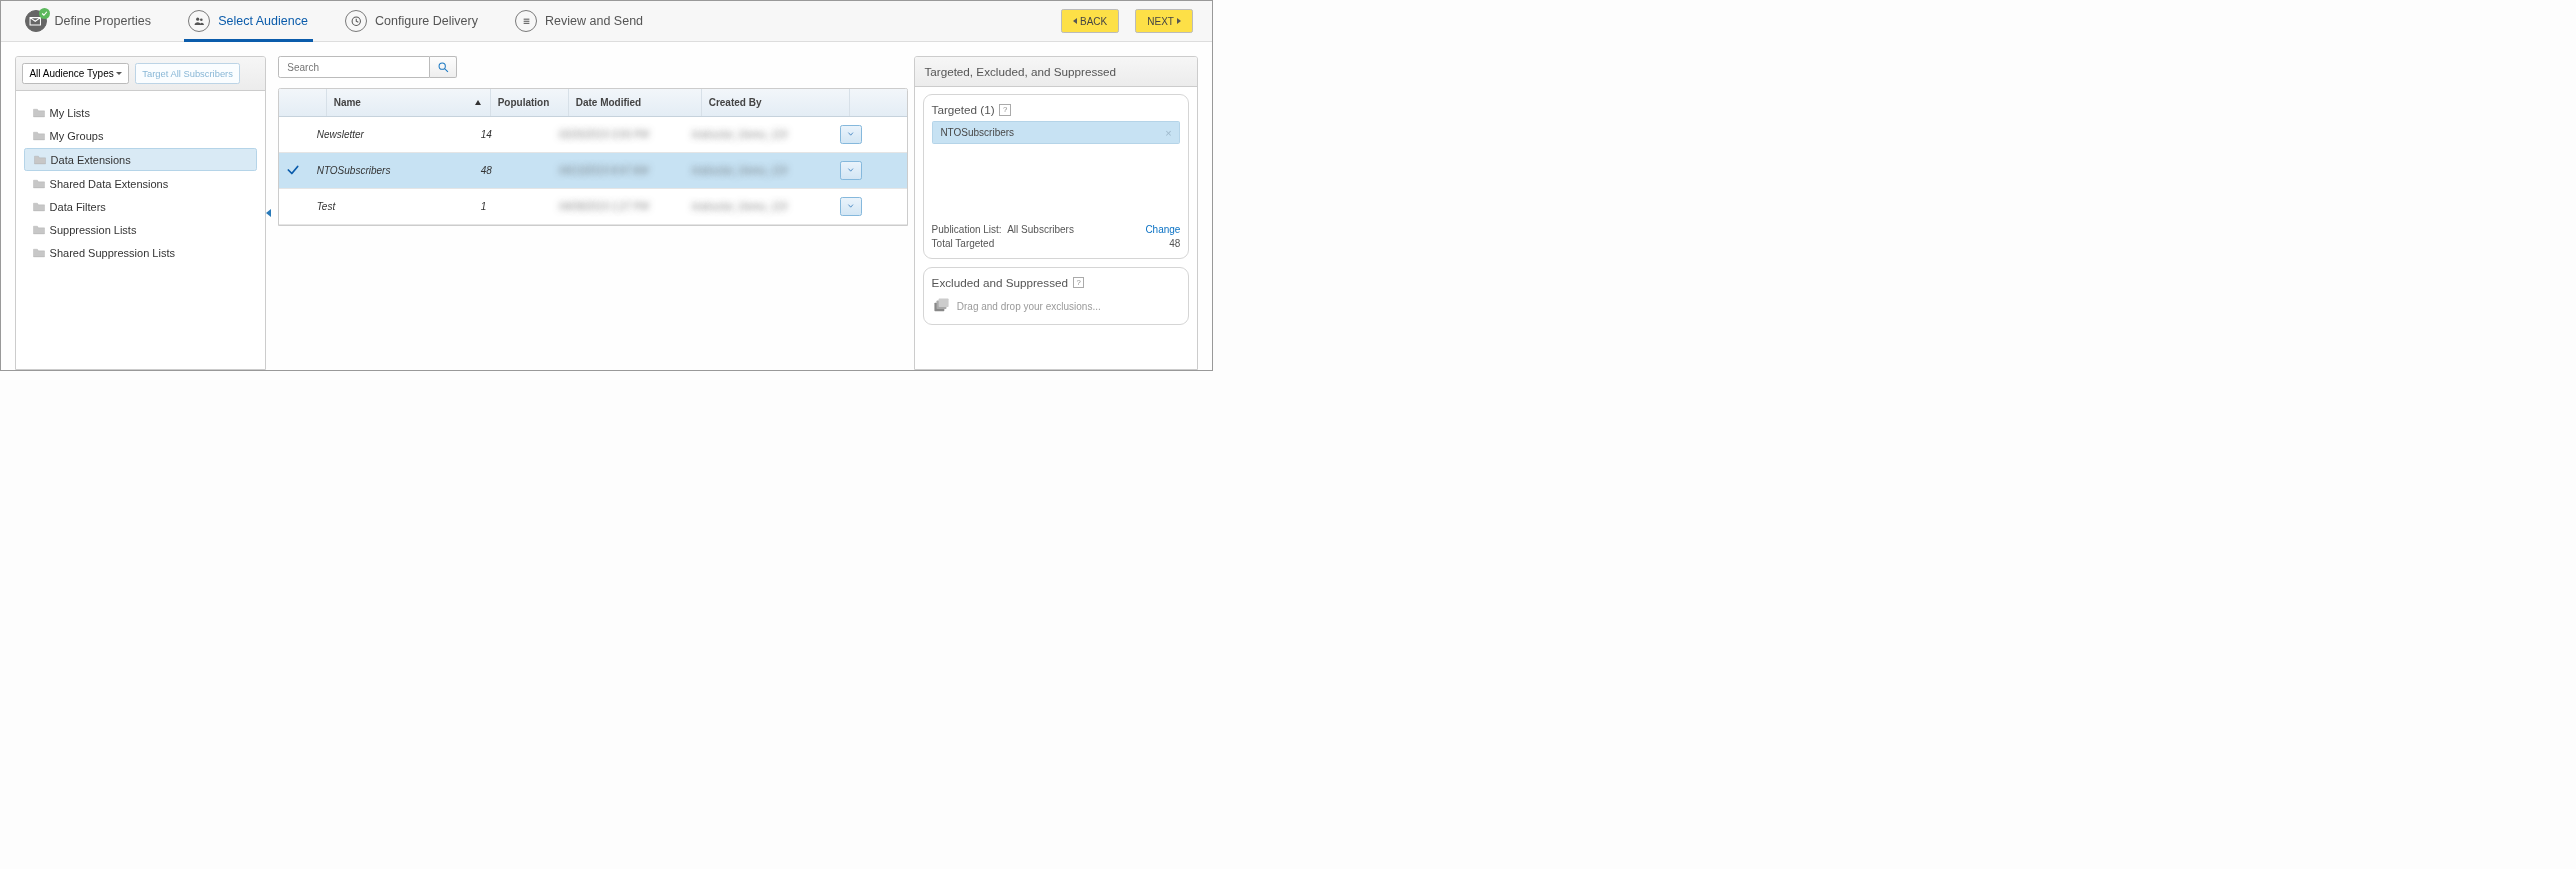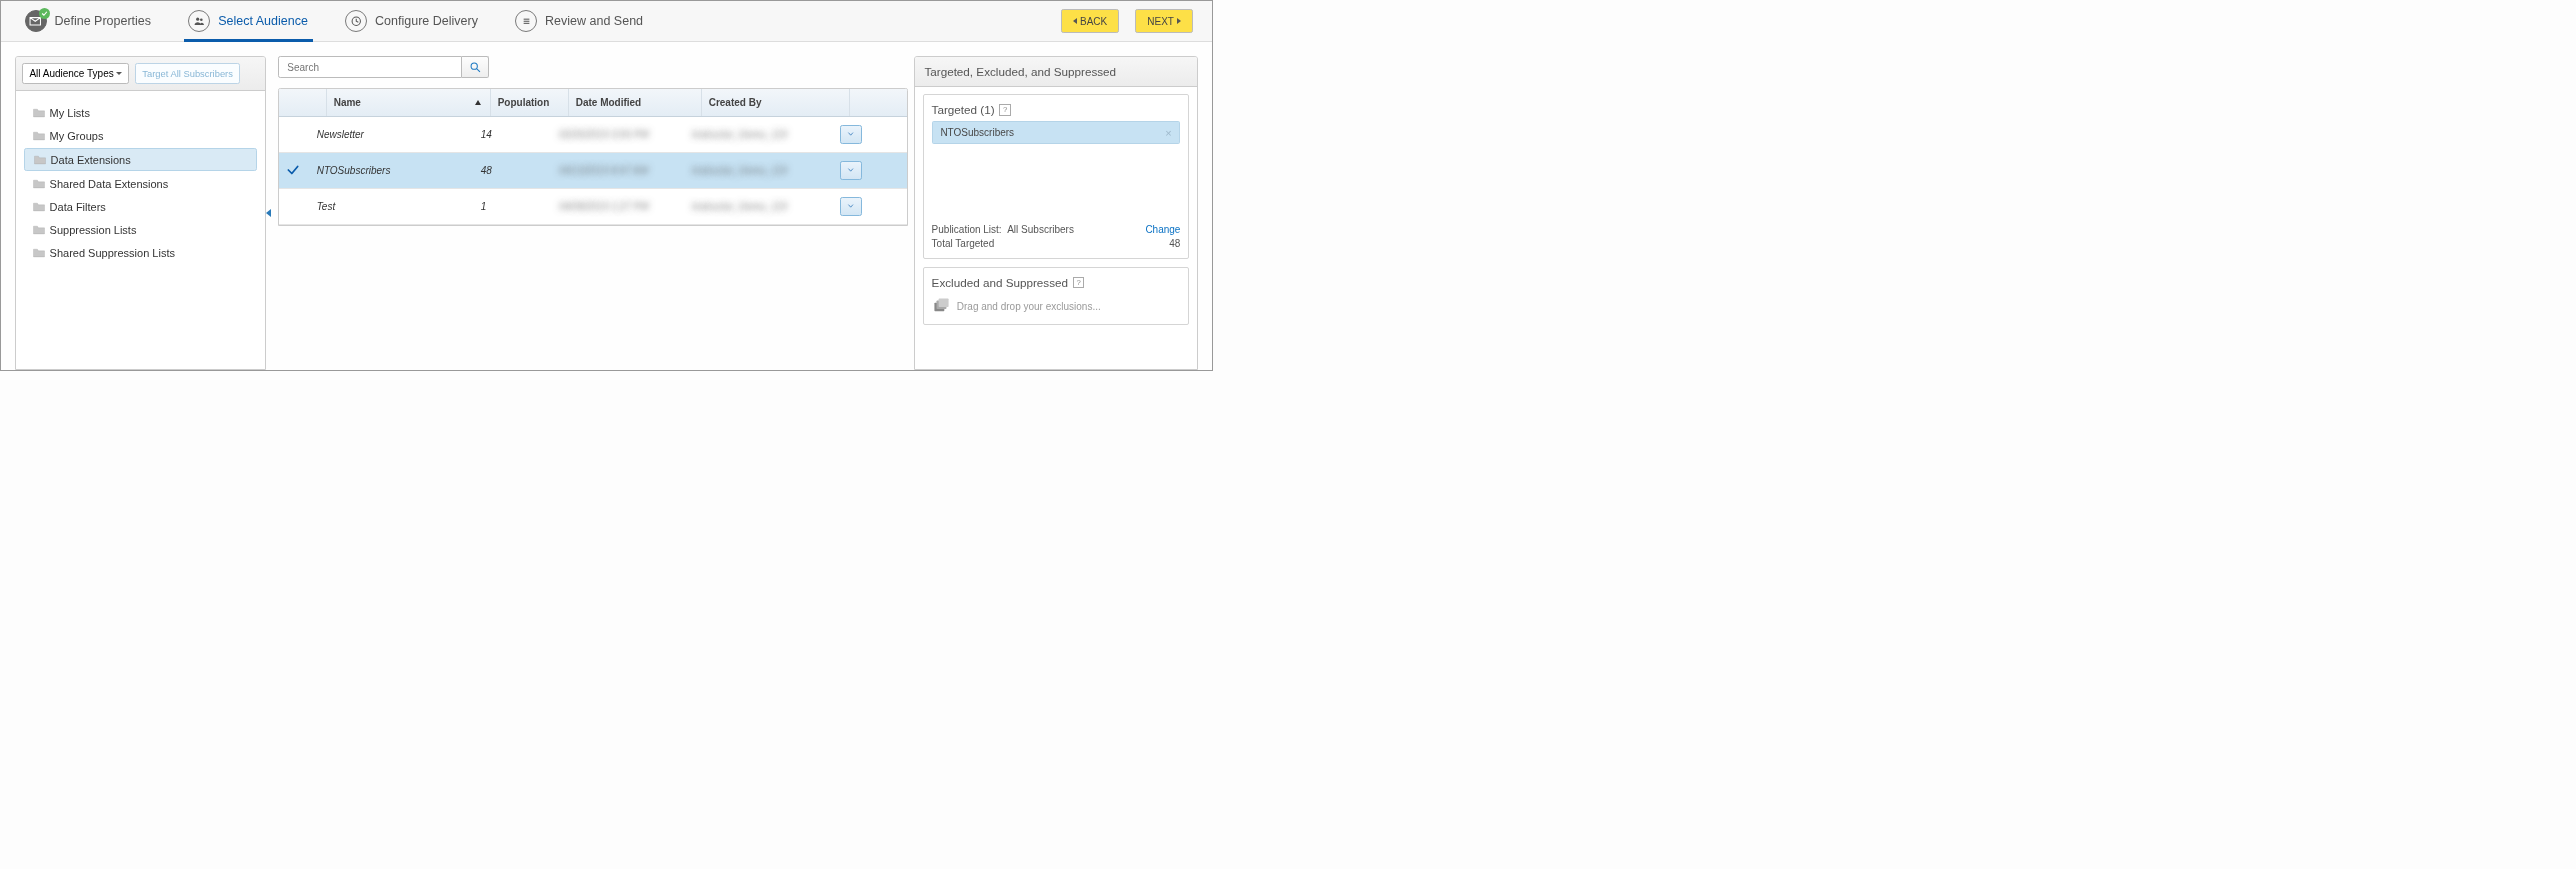--- a/index.html
+++ b/index.html
@@ -213,21 +213,21 @@
   
   .main {
     flex: 1;
     padding-left: 3.1px;
   }
   .search-wrap {
     display: flex;
     margin-bottom: 9.4px;
   }
   .search-input {
-    width: 184px;
+    width: 152px;
     padding: 4.7px 7.8px;
     border: 0.8px solid #bbb;
     border-radius: 2.3px 0 0 2.3px;
     font-size: 10px;
     outline: none;
   }
   .search-btn {
     border: 0.8px solid #bbb;
     border-left: none;
     background: linear-gradient(#fdfdfd,#eee);
@@ -306,21 +306,21 @@
   .right-header {
     background: linear-gradient(#f6f6f6,#ececec);
     border-bottom: 0.8px solid #ccc;
     padding: 7.8px 9.4px;
     font-size: 11.7px;
     color: #555;
   }
   .right-body { padding: 7.8px; }
   .card {
     border: 0.8px solid #d5d5d5;
-    border-radius: 2px;
+    border-radius: 9px;
     padding: 7.8px;
     margin-bottom: 7.8px;
   }
   .card-title {
     font-size: 11.7px;
     color: #555;
     display: flex; align-items: center; gap: 4.7px;
     margin-bottom: 4.7px;
   }
   .help-icon {

